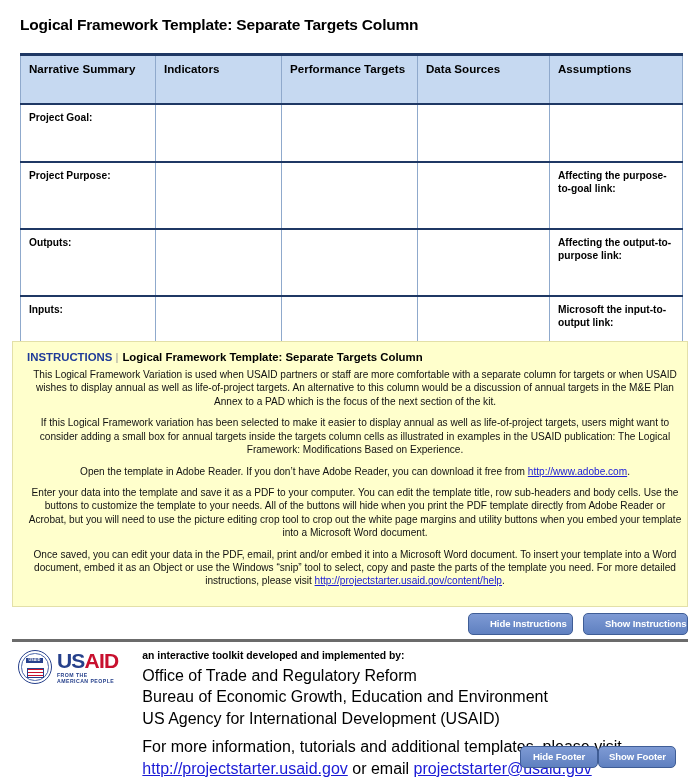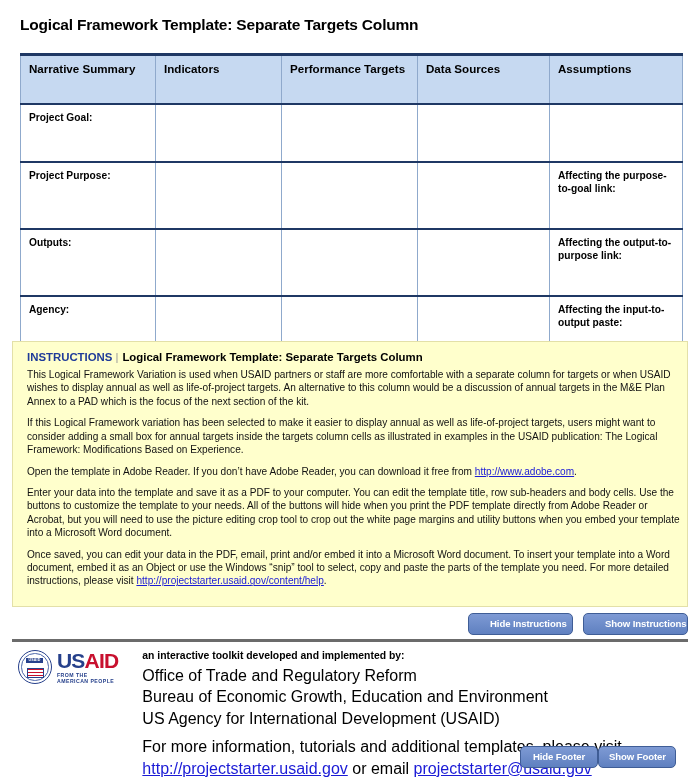--- a/index.html
+++ b/index.html
@@ -106,21 +106,21 @@
     font-weight: normal;
     padding: 0 4px 0 3px;
   }
   .instr-header .ins-title { color: #000; }
 
   .instr-p {
     font-size: 10.1px;
     line-height: 1.33;
     margin: 0 0 8px 0;
     color: #111;
-    text-align: left;
+    text-align: center;
   }
   .instr-sub {
     font-size: 11.2px;
     font-weight: bold;
     margin: 10px 0 3px 0;
   }
   .instr-link {
     color: #1a1ad6;
     text-decoration: underline;
   }
@@ -333,26 +333,26 @@
         <td>
             <span class="cell-label">Outputs:</span>
           </td>
         <td></td>
         <td></td>
         <td></td>
         <td>Affecting the output-to-purpose link:</td>
       </tr>
       <tr class="lf-row r-inputs">
         <td>
-            <span class="cell-label">Agency:</span>
+            <span class="cell-label">Inputs:</span>
           </td>
         <td></td>
         <td></td>
         <td></td>
-        <td>Affecting the input-to-output paste:</td>
+        <td>Microsoft the input-to-output link:</td>
       </tr>
     </tbody>
   </table>
 </div>
 
 <div class="instructions">
   <div class="instr-header">
     <span class="ins-word">INSTRUCTIONS</span><span class="ins-sep">|</span><span class="ins-title">Logical Framework Template: Separate Targets Column</span>
   </div>
 

